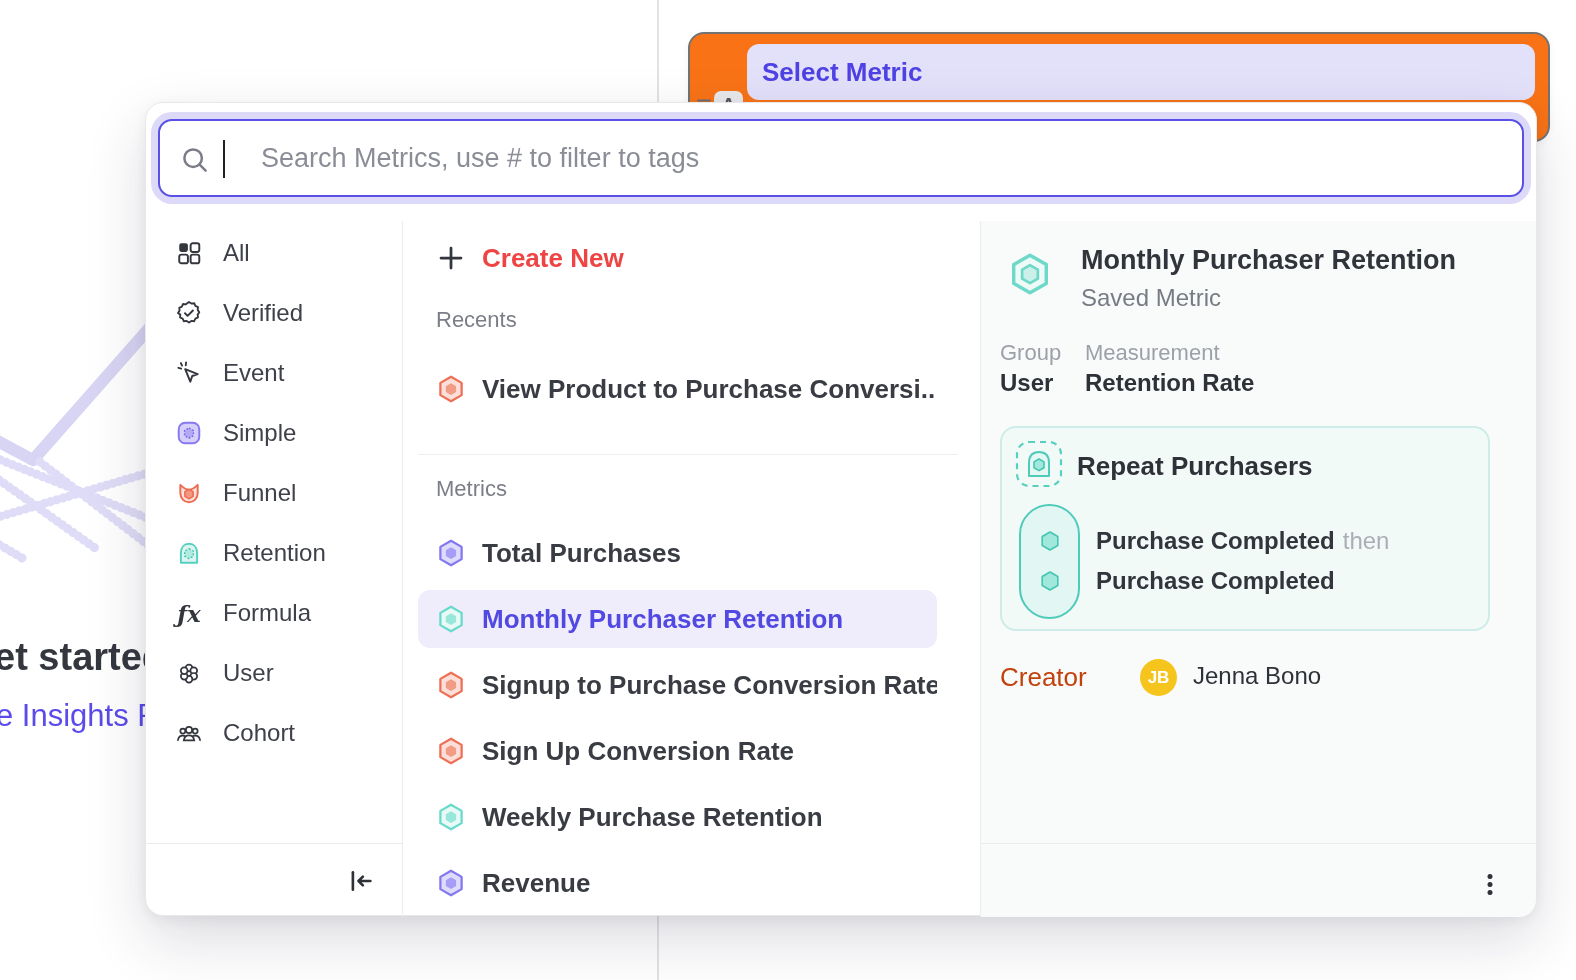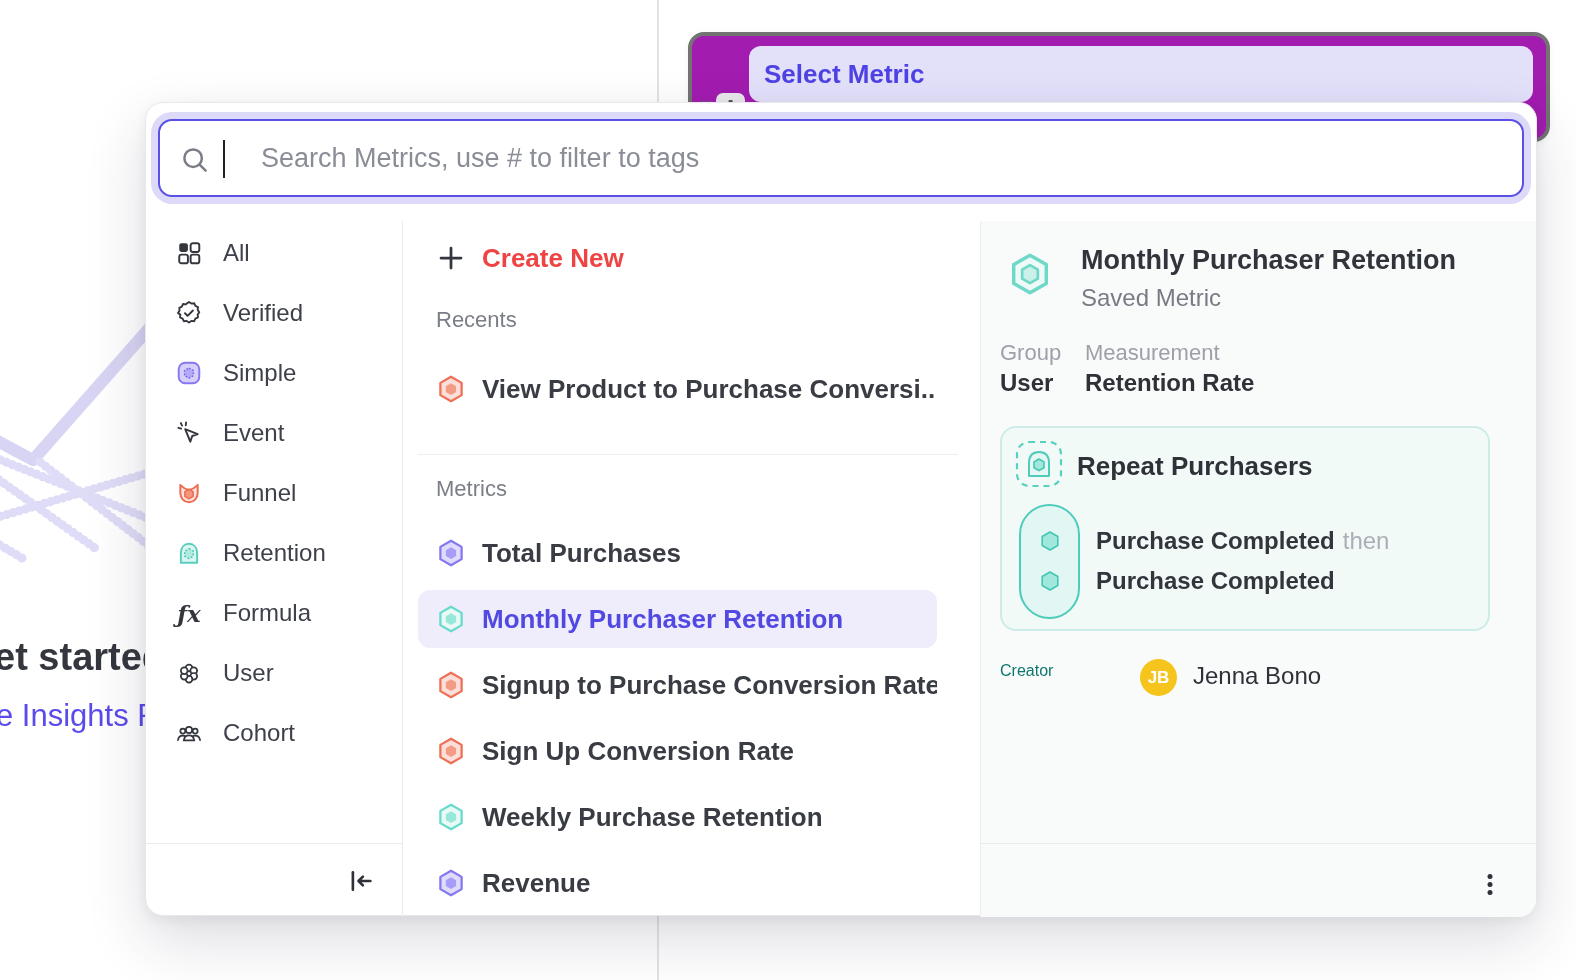--- a/index.html
+++ b/index.html
@@ -6,22 +6,22 @@
   html,body { width:1576px; height:980px; background:#fff; font-family:"Liberation Sans", sans-serif; }
   .stage { position:relative; width:1576px; height:980px; overflow:hidden; background:#fff; }
 
   
   .bg-divider { position:absolute; left:657px; top:0; width:2px; height:980px; background:#E3E3E6; z-index:0; }
   .bg-lines { position:absolute; left:0; top:320px; z-index:0; }
   .bg-headline { position:absolute; left:-6px; top:636px; font-size:38px; font-weight:700; color:#35373F; z-index:0; white-space:nowrap; }
   .bg-link { position:absolute; left:-4px; top:698px; font-size:31px; font-weight:500; color:#5A4BEA; z-index:0; white-space:nowrap; }
 
   
-  .metric-card { position:absolute; left:688px; top:32px; width:862px; height:110px; background:#a21caf;
-    border:4px solid #737373; border-radius:16px; box-shadow:0 2px 8px rgba(30,30,50,.05); z-index:2; }
+  .metric-card { position:absolute; left:688px; top:32px; width:862px; height:110px; background:#f97316;
+    border:2px solid #737373; border-radius:16px; box-shadow:0 2px 8px rgba(30,30,50,.05); z-index:2; }
   .drag-handle { position:absolute; left:4px; top:60px; width:20px; height:20px; }
   .series-badge { position:absolute; left:24px; top:57px; width:29px; height:27px; background:#E9E9EC; border-radius:7px;
     display:flex; align-items:center; justify-content:center; font-size:19px; font-weight:700; color:#54575F; }
   .metric-chip { position:absolute; left:57px; right:13px; top:10px; height:56px; background:#E3E0FA; border-radius:12px;
     display:flex; align-items:center; padding-left:15px; font-size:26px; font-weight:600; color:#4E42E4; }
 
   
   .modal { position:absolute; left:145px; top:102px; width:1392px; height:814px; background:#fff;
     border:1px solid #E8E8EA; border-radius:18px; z-index:5;
     box-shadow:0 24px 60px rgba(40,40,70,.16), 0 4px 14px rgba(0,0,0,.06); }
@@ -89,21 +89,21 @@
   .def-title { position:absolute; left:75px; top:23px; font-size:26px; font-weight:700; color:#2F3138; }
   .def-capsule { position:absolute; left:17px; top:76px; width:61px; height:115px; border:2px solid #4FCBBB;
     background:#E2F7F3; border-radius:31px; }
   .cap-hex { position:absolute; left:17px; width:24px; height:24px; }
   .cap-hex.h1 { top:23px; } .cap-hex.h2 { top:63px; }
   .def-step { position:absolute; left:94px; height:30px; display:flex; align-items:center;
     font-size:24px; font-weight:600; color:#33353D; white-space:nowrap; }
   .def-step .then { font-weight:400; color:#ABAEB6; margin-left:8px; }
   .step1 { top:98px; } .step2 { top:138px; }
 
-  .creator-label { position:absolute; left:19px; top:441px; font-size:16px; color:#0f766e; }
+  .creator-label { position:absolute; left:19px; top:441px; font-size:26px; color:#c2410c; }
   .avatar { position:absolute; left:159px; top:438px; width:37px; height:37px; border-radius:50%; background:#F6C51D;
     display:flex; align-items:center; justify-content:center; font-size:17px; font-weight:700; color:#fff; }
   .creator-name { position:absolute; left:212px; top:441px; font-size:24px; font-weight:500; color:#2F3138; }
   .kebab { position:absolute; right:34px; top:28px; width:24px; height:26px; }
 </style>
 </head>
 <body>
 
 <svg width="0" height="0" style="position:absolute">
   <symbol id="sym-hex" viewBox="0 0 24 24">
@@ -167,34 +167,34 @@
               <svg width="26" height="26" viewBox="0 0 24 24">
                 <path d="M12 1.8l2.2 1.5 2.6-.3 1.1 2.4 2.4 1.1-.3 2.6 1.5 2.2-1.5 2.2.3 2.6-2.4 1.1-1.1 2.4-2.6-.3-2.2 1.5-2.2-1.5-2.6.3-1.1-2.4-2.4-1.1.3-2.6L1.8 12l1.5-2.2-.3-2.6 2.4-1.1 1.1-2.4 2.6.3z" fill="none" stroke="#34363E" stroke-width="1.7" stroke-linejoin="round"></path>
                 <path d="M8.3 12.2l2.4 2.4 4.9-4.9" fill="none" stroke="#34363E" stroke-width="1.8" stroke-linecap="round" stroke-linejoin="round"></path>
               </svg>
             </span>
             <span class="slabel">Verified</span>
           </div>
           <div class="srow">
             <span class="sicon">
               <svg width="26" height="26" viewBox="0 0 24 24">
+                <path d="M8.5 8.5 L20 13 L15 14.8 L13.2 20 Z" fill="none" stroke="#34363E" stroke-width="1.8" stroke-linejoin="round"></path>
+                <path d="M4.5 2.8 L5.6 5.2 M2.2 7.2 L4.8 8 M9.3 2.2 L9 4.9" stroke="#34363E" stroke-width="1.7" stroke-linecap="round"></path>
+              </svg>
+            </span>
+            <span class="slabel">Event</span>
+          </div>
+          <div class="srow">
+            <span class="sicon">
+              <svg width="26" height="26" viewBox="0 0 24 24">
                 <rect x="2.5" y="2.5" width="19" height="19" rx="6" fill="#D5CFF9" stroke="#8678F2" stroke-width="1.8"></rect>
                 <polygon points="12,7.4 16.1,9.75 16.1,14.45 12,16.8 7.9,14.45 7.9,9.75" fill="#B4A9F6" stroke="#6F60EE" stroke-width="1.3" stroke-dasharray="1.6 1.6" stroke-linejoin="round"></polygon>
               </svg>
             </span>
             <span class="slabel">Simple</span>
-          </div>
-          <div class="srow">
-            <span class="sicon">
-              <svg width="26" height="26" viewBox="0 0 24 24">
-                <path d="M8.5 8.5 L20 13 L15 14.8 L13.2 20 Z" fill="none" stroke="#34363E" stroke-width="1.8" stroke-linejoin="round"></path>
-                <path d="M4.5 2.8 L5.6 5.2 M2.2 7.2 L4.8 8 M9.3 2.2 L9 4.9" stroke="#34363E" stroke-width="1.7" stroke-linecap="round"></path>
-              </svg>
-            </span>
-            <span class="slabel">Event</span>
           </div>
           <div class="srow">
             <span class="sicon">
               <svg width="26" height="26" viewBox="0 0 24 24">
                 <path d="M4 4.5 C7.5 8 9.5 9 12 9 C14.5 9 16.5 8 20 4.5 L20 12 C20 17 16.6 20.5 12 20.5 C7.4 20.5 4 17 4 12 Z" fill="#FCE4DD" stroke="#ED6B52" stroke-width="1.8" stroke-linejoin="round"></path>
                 <polygon points="12,8.6 15.8,10.8 15.8,15.2 12,17.4 8.2,15.2 8.2,10.8" fill="#F4977F" stroke="#ED6B52" stroke-width="1.4" stroke-linejoin="round"></polygon>
               </svg>
             </span>
             <span class="slabel">Funnel</span>
           </div>

